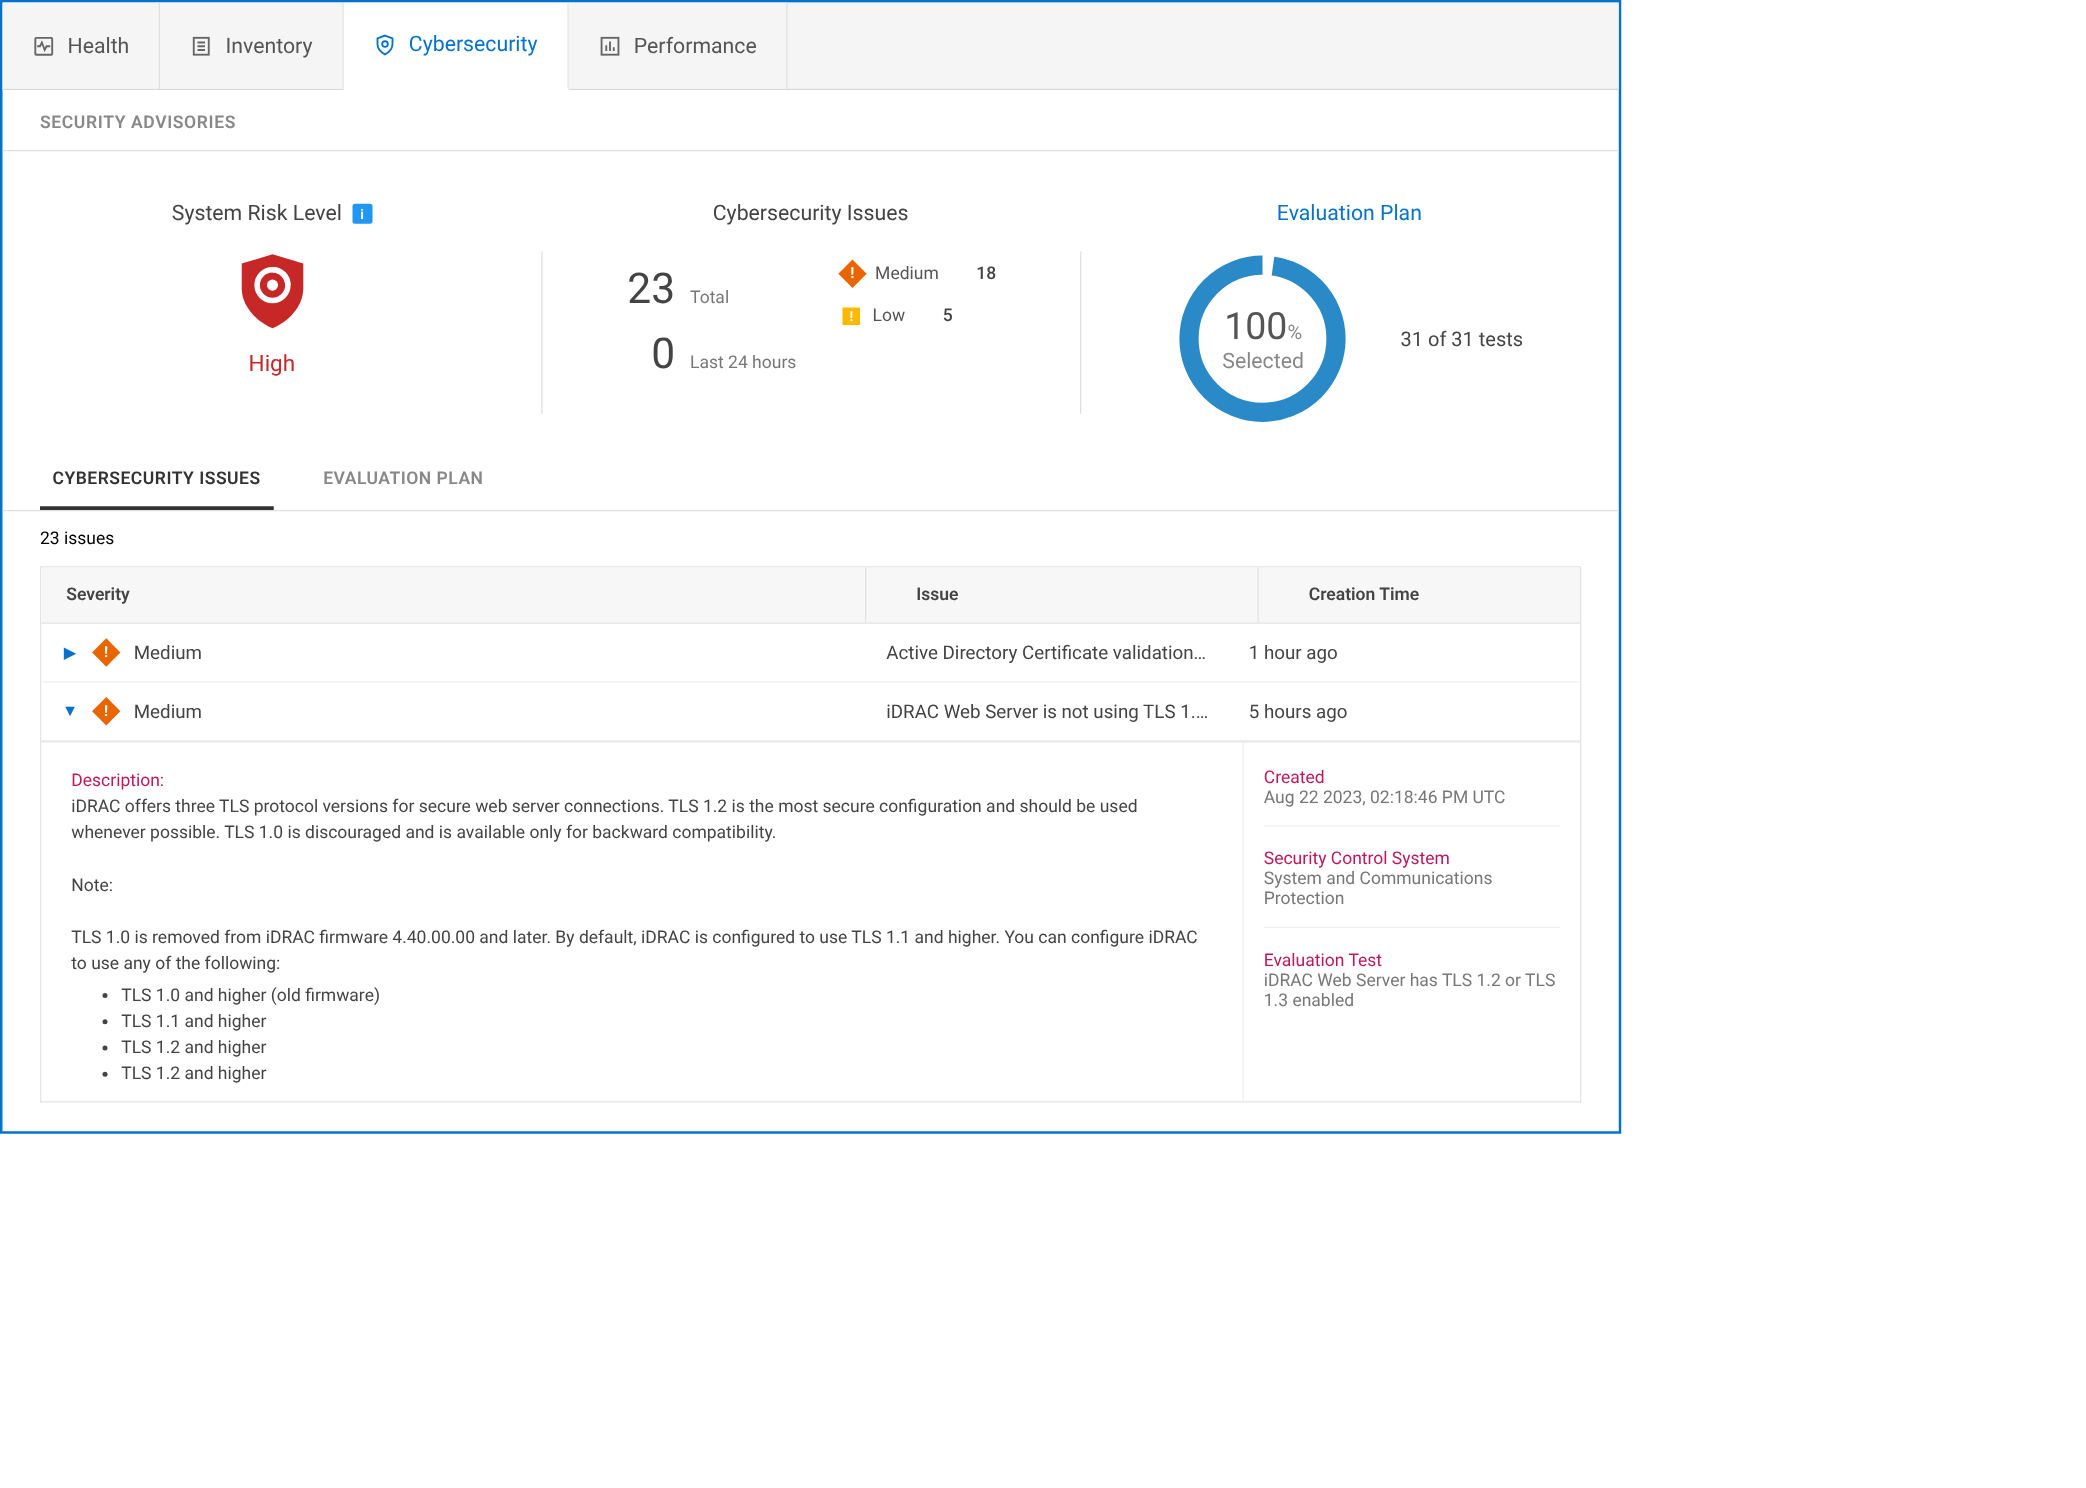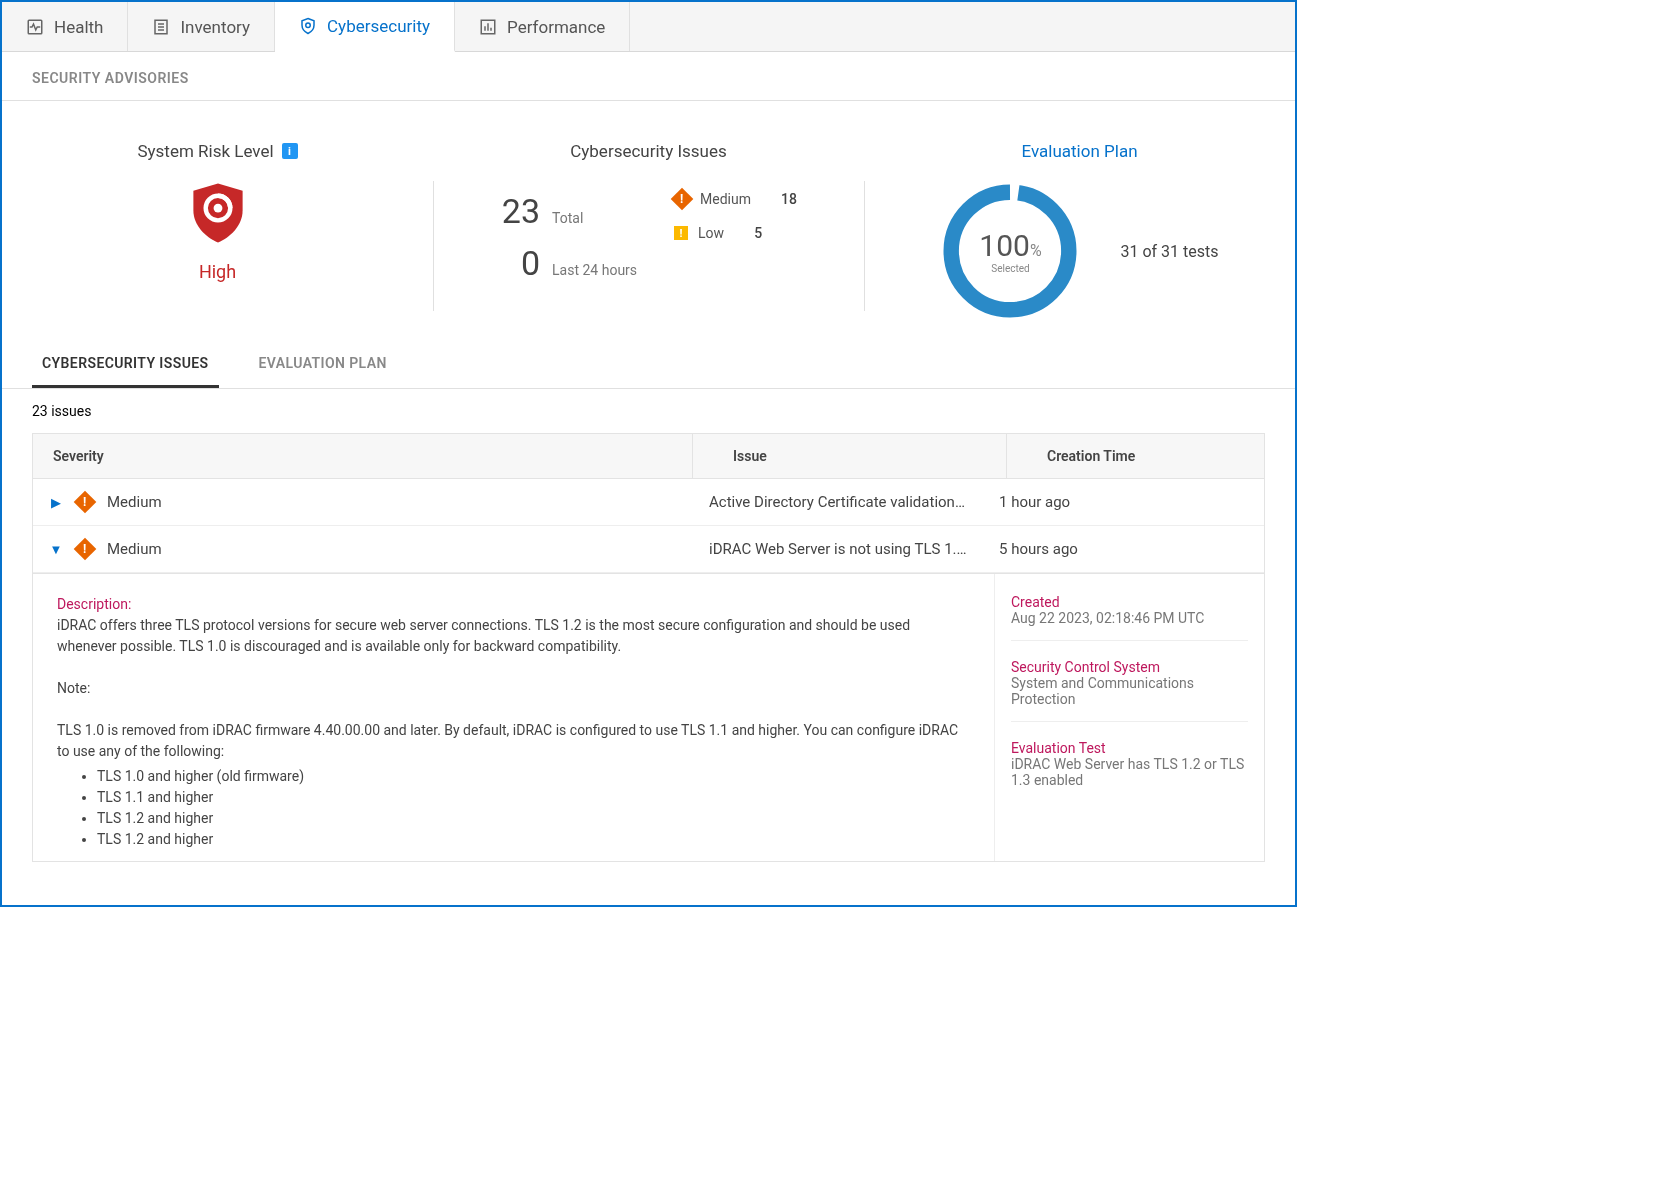--- a/index.html
+++ b/index.html
@@ -15,21 +15,21 @@
   
   .top-tabs {
     display: flex;
     border-bottom: 1px solid #d8d8d8;
     background: #f5f5f5;
   }
   .top-tab {
     display: flex;
     align-items: center;
     gap: 10px;
-    padding: 14px 24px;
+    padding: 24px 24px;
     font-size: 17px;
     color: #555;
     cursor: pointer;
     border-right: 1px solid #e0e0e0;
     background: #f5f5f5;
   }
   .top-tab .tab-icon { width: 18px; height: 18px; display:flex; align-items:center; justify-content:center; }
   .top-tab.active {
     background: #fff;
     color: #0672cb;
@@ -107,21 +107,21 @@
   .sev-row .sev-count { margin-left: 20px; font-weight:500; color:#444; }
   .sev-icon-low { 
     width:14px; height:14px; background:#fcb900; color:#fff; font-size:11px; font-weight:bold;
     display:inline-flex; align-items:center; justify-content:center;
   }
   .plan-body { display:flex; justify-content:center; align-items:center; gap:40px; }
   .donut-wrap { position:relative; width:140px; height:140px; }
   .donut-center { position:absolute; inset:0; display:flex; flex-direction:column; align-items:center; justify-content:center; }
   .donut-num { font-size:30px; color:#555; }
   .donut-pct { font-size:16px; color:#888; }
-  .donut-sub { font-size:10px; color:#888; }
+  .donut-sub { font-size:17px; color:#888; }
   .tests-text { font-size:16px; color:#444; }
   
   .lower-tabs {
     display:flex; gap:30px; padding: 0 30px;
     border-bottom: 1px solid #e0e0e0;
   }
   .lower-tab {
     padding: 14px 10px;
     font-size: 14px;
     font-weight:600;

